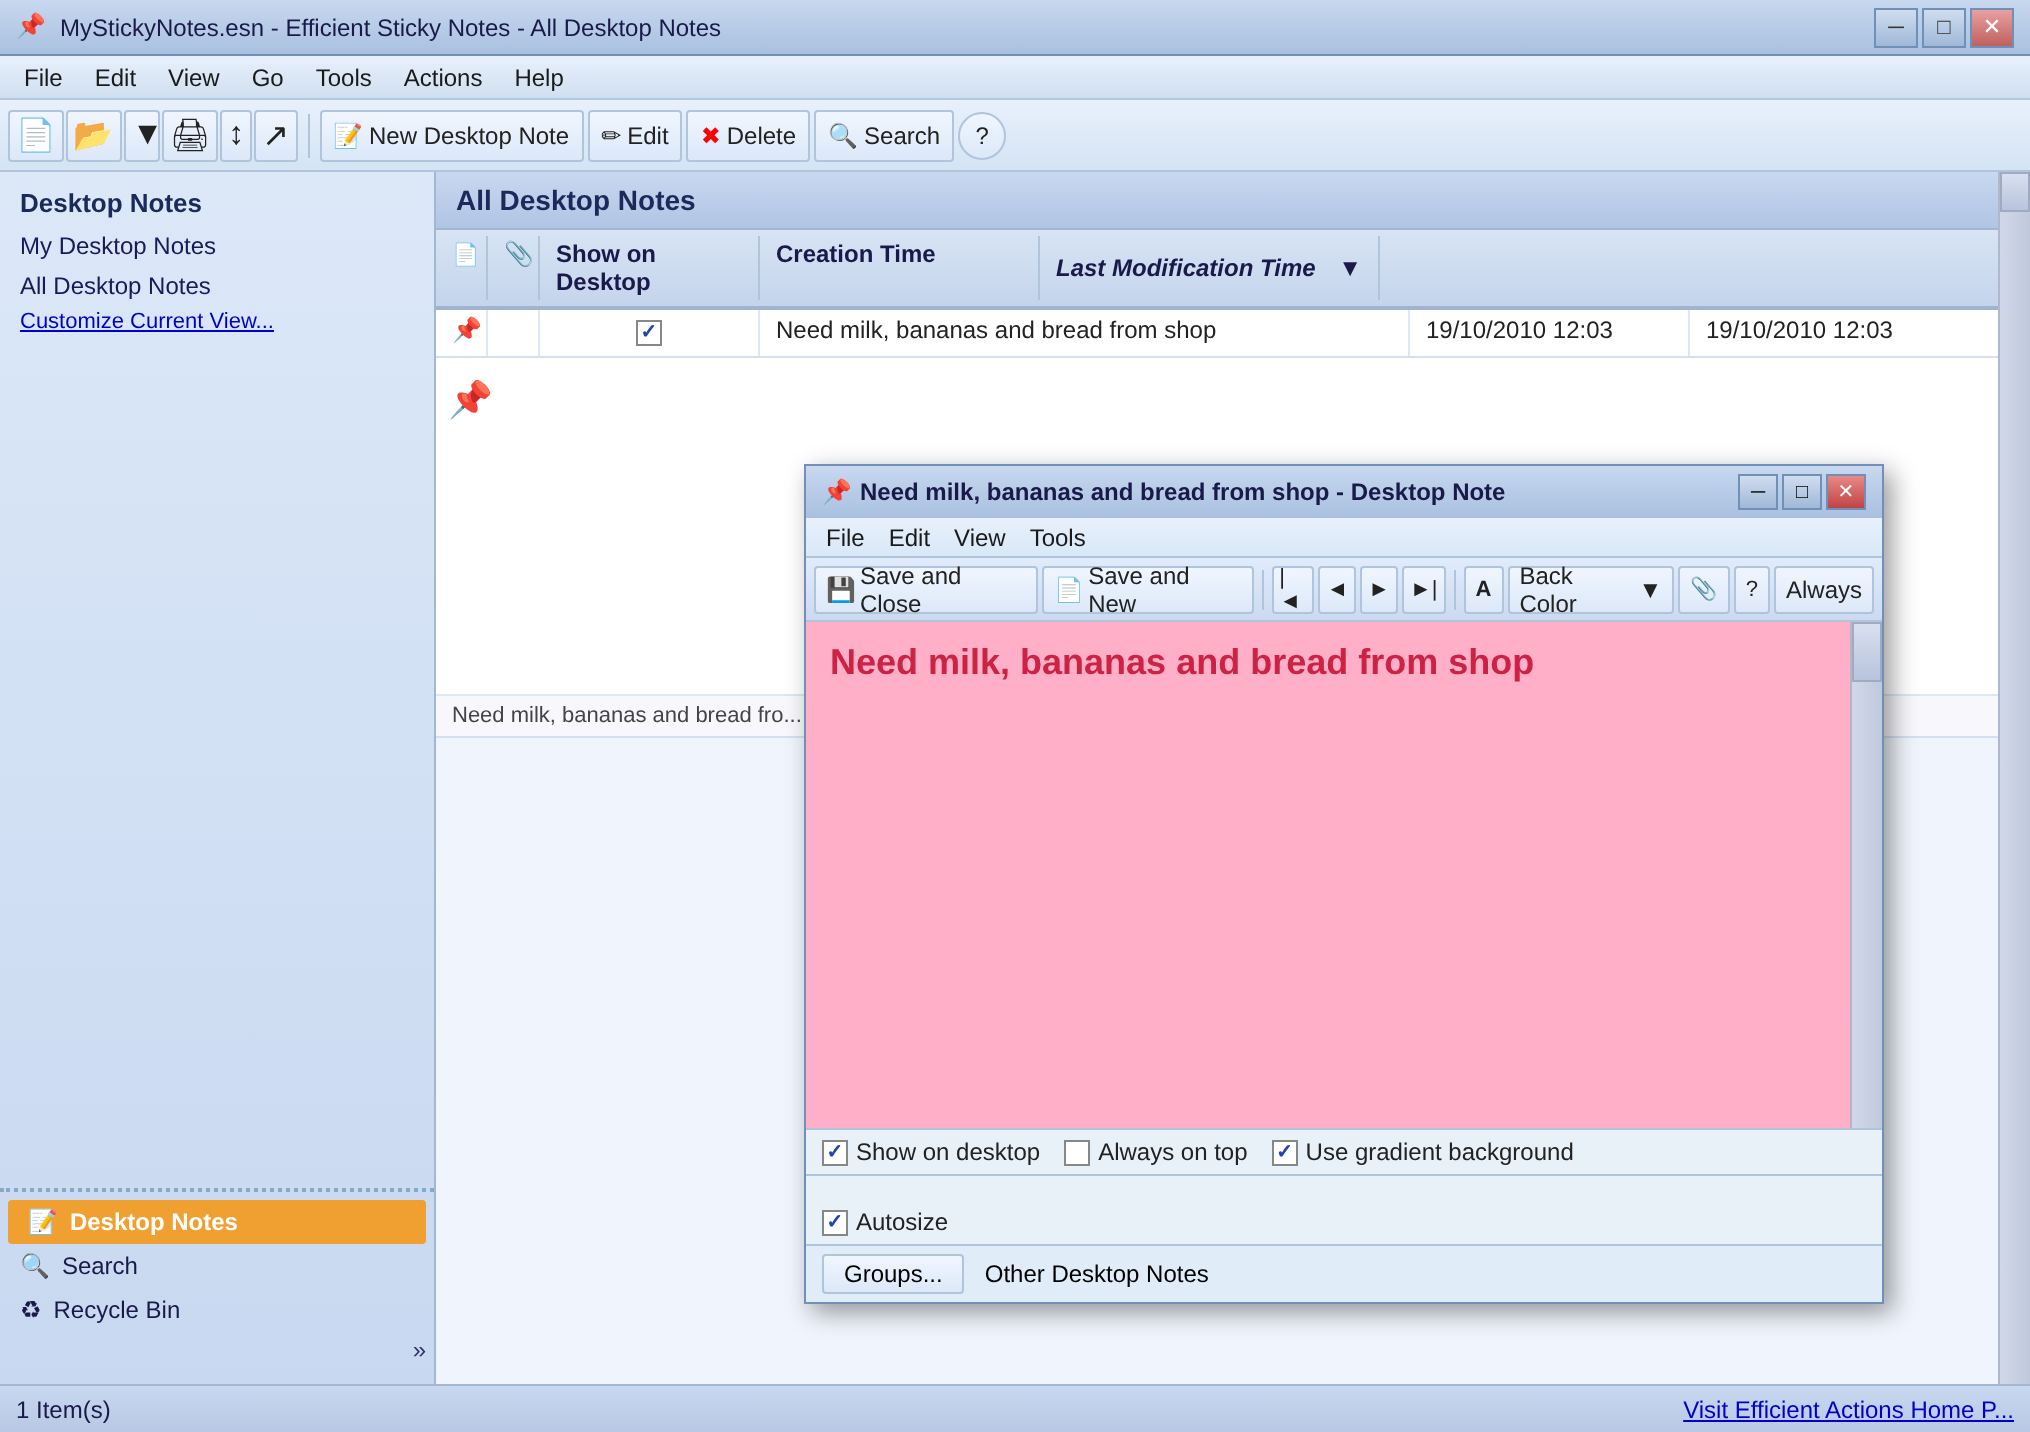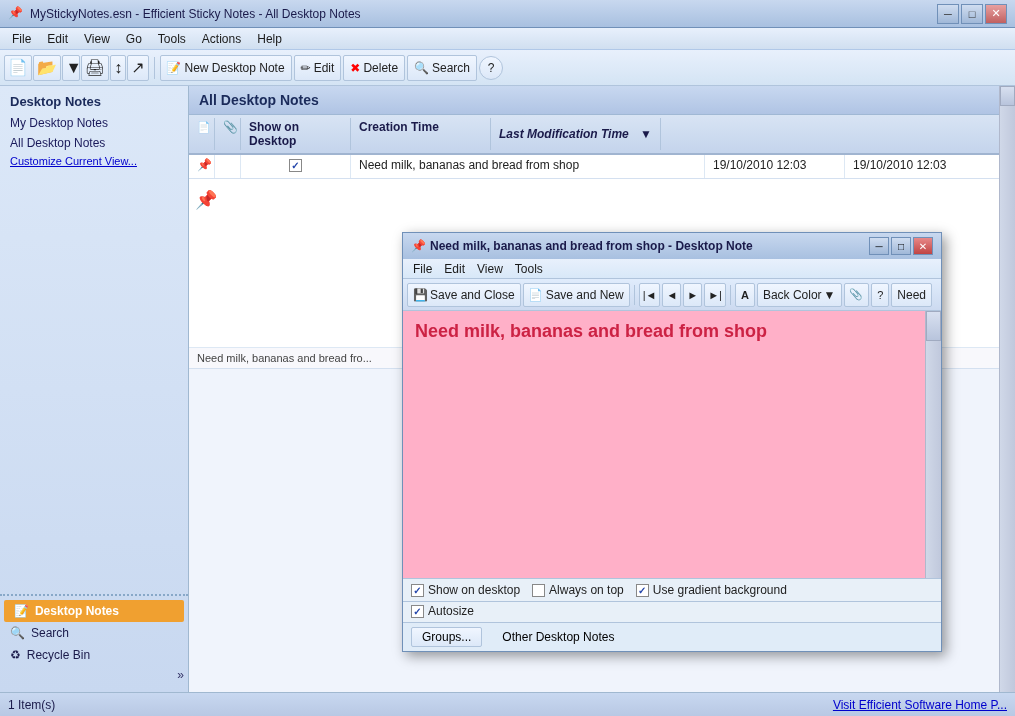--- a/index.html
+++ b/index.html
@@ -60,21 +60,21 @@
     .toolbar-separator { width: 1px; height: 22px; background: #b0c4dc; margin: 0 3px; }
 
     
     .main-content {
       display: flex;
       height: calc(716px - 28px - 22px - 36px - 24px);
     }
 
     
     .sidebar {
-      width: 189px;
+      width: 218px;
       background: linear-gradient(to bottom, #dce8f8, #c8d8f0);
       border-right: 1px solid #a0b8d0;
       display: flex;
       flex-direction: column;
     }
     .sidebar-header {
       padding: 8px 10px 4px;
       font-weight: bold;
       font-size: 13px;
       color: #1a2a5a;
@@ -224,21 +224,21 @@
     }
     .note-option-item { display: flex; align-items: center; gap: 4px; }
     .note-option-label { color: #222; }
 
     .note-groups-bar {
       background: #e0ecf8;
       padding: 4px 8px;
       border-top: 1px solid #b0c4dc;
       display: flex;
       align-items: center;
-      gap: 20px;
+      gap: 10px;
     }
     .groups-btn {
       padding: 2px 10px;
       background: linear-gradient(to bottom, #f0f6ff, #dce8f8);
       border: 1px solid #b0c4dc;
       cursor: pointer;
       border-radius: 2px;
     }
 
     
@@ -375,21 +375,21 @@
       </div>
 
       <div style="position:absolute;right:0;top:86px;bottom:24px;width:16px;background:linear-gradient(to right,#d0d8e8,#c0c8dc);border-left:1px solid #b0b8cc;">
         <div style="height:20px;background:linear-gradient(to bottom,#d8e0f0,#b8c4dc);border:1px solid #a0aac0;"></div>
       </div>
     </div>
   </div>
 
   <div class="status-bar" style="position:absolute;bottom:0;left:0;right:0;">
     <div class="status-text">1 Item(s)</div>
-    <div class="status-link">Visit Efficient Software Home P...</div>
+    <div class="status-link">Visit Efficient Actions Home P...</div>
   </div>
 
   <div class="note-popup">
 
     <div class="popup-title-bar">
       <div class="popup-title-icon">📌</div>
       <div class="popup-title-text">Need milk, bananas and bread from shop - Desktop Note</div>
       <div class="popup-title-btns">
         <div class="popup-title-btn">─</div>
         <div class="popup-title-btn">□</div>
@@ -421,21 +421,21 @@
       <div class="popup-toolbar-btn" style="padding:2px 3px;">►|</div>
       <div class="popup-toolbar-sep"></div>
       <div class="popup-toolbar-btn" style="font-weight:bold;">A</div>
       <div class="popup-toolbar-btn">
         <span>Back Color</span>
         <span>▼</span>
       </div>
       <div class="popup-toolbar-btn">📎</div>
       <div class="popup-toolbar-btn">?</div>
       <div class="popup-toolbar-btn">
-        <span>Need</span>
+        <span>Always</span>
       </div>
     </div>
 
     <div class="note-content-area">
       <div class="note-text">Need milk, bananas and bread from shop</div>
       <div class="note-scrollbar">
         <div class="scrollbar-thumb"></div>
       </div>
     </div>
 
@@ -446,21 +446,21 @@
       </div>
       <div class="note-option-item">
         <div class="checkbox"></div>
         <span class="note-option-label">Always on top</span>
       </div>
       <div class="note-option-item">
         <div class="checkbox checked"></div>
         <span class="note-option-label">Use gradient background</span>
       </div>
     </div>
-    <div class="note-options" style="padding-top:2px;padding-bottom:4px;gap:20px;">
+    <div class="note-options" style="padding-top:16px;padding-bottom:4px;gap:20px;">
       <div class="note-option-item">
         <div class="checkbox checked"></div>
         <span class="note-option-label">Autosize</span>
       </div>
     </div>
 
     <div class="note-groups-bar">
       <button class="groups-btn">Groups...</button>
       <span>Other Desktop Notes</span>
     </div>

